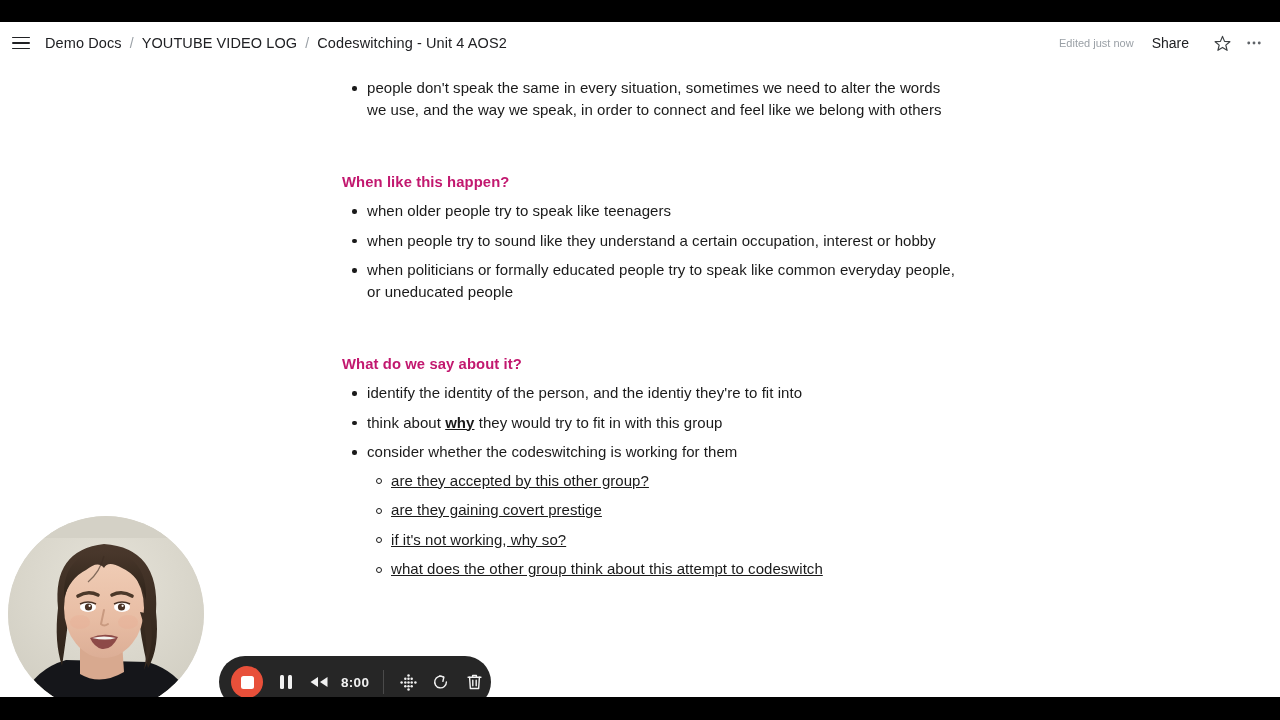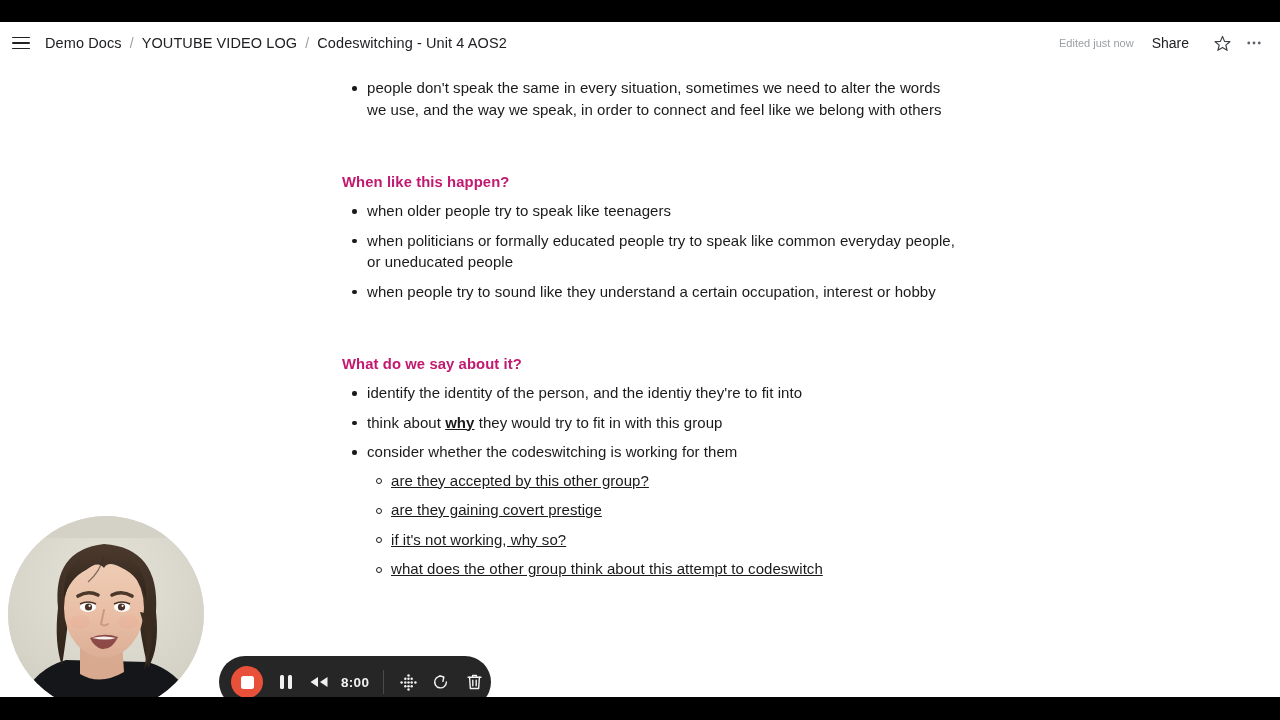--- a/index.html
+++ b/index.html
@@ -327,22 +327,22 @@
 
         <ul class="lvl1">
           <li>people don't speak the same in every situation, sometimes we need to alter the words we use, and the way we speak, in order to connect and feel like we belong with others</li>
         </ul>
 
         <div class="spacer-block"></div>
 
         <div class="heading">When like this happen?</div>
         <ul class="lvl1">
           <li>when older people try to speak like teenagers</li>
+          <li>when people try to sound like they understand a certain occupation, interest or hobby</li>
           <li>when politicians or formally educated people try to speak like common everyday people, or uneducated people</li>
-          <li>when people try to sound like they understand a certain occupation, interest or hobby</li>
         </ul>
 
         <div class="spacer-block"></div>
 
         <div class="heading">What do we say about it?</div>
         <ul class="lvl1">
           <li>identify the identity of the person, and the identiy they're to fit into</li>
           <li><span>think about </span><span class="kw">why</span><span> they would try to fit in with this group</span></li>
           <li>
             <span>consider whether the codeswitching is working for them</span>

